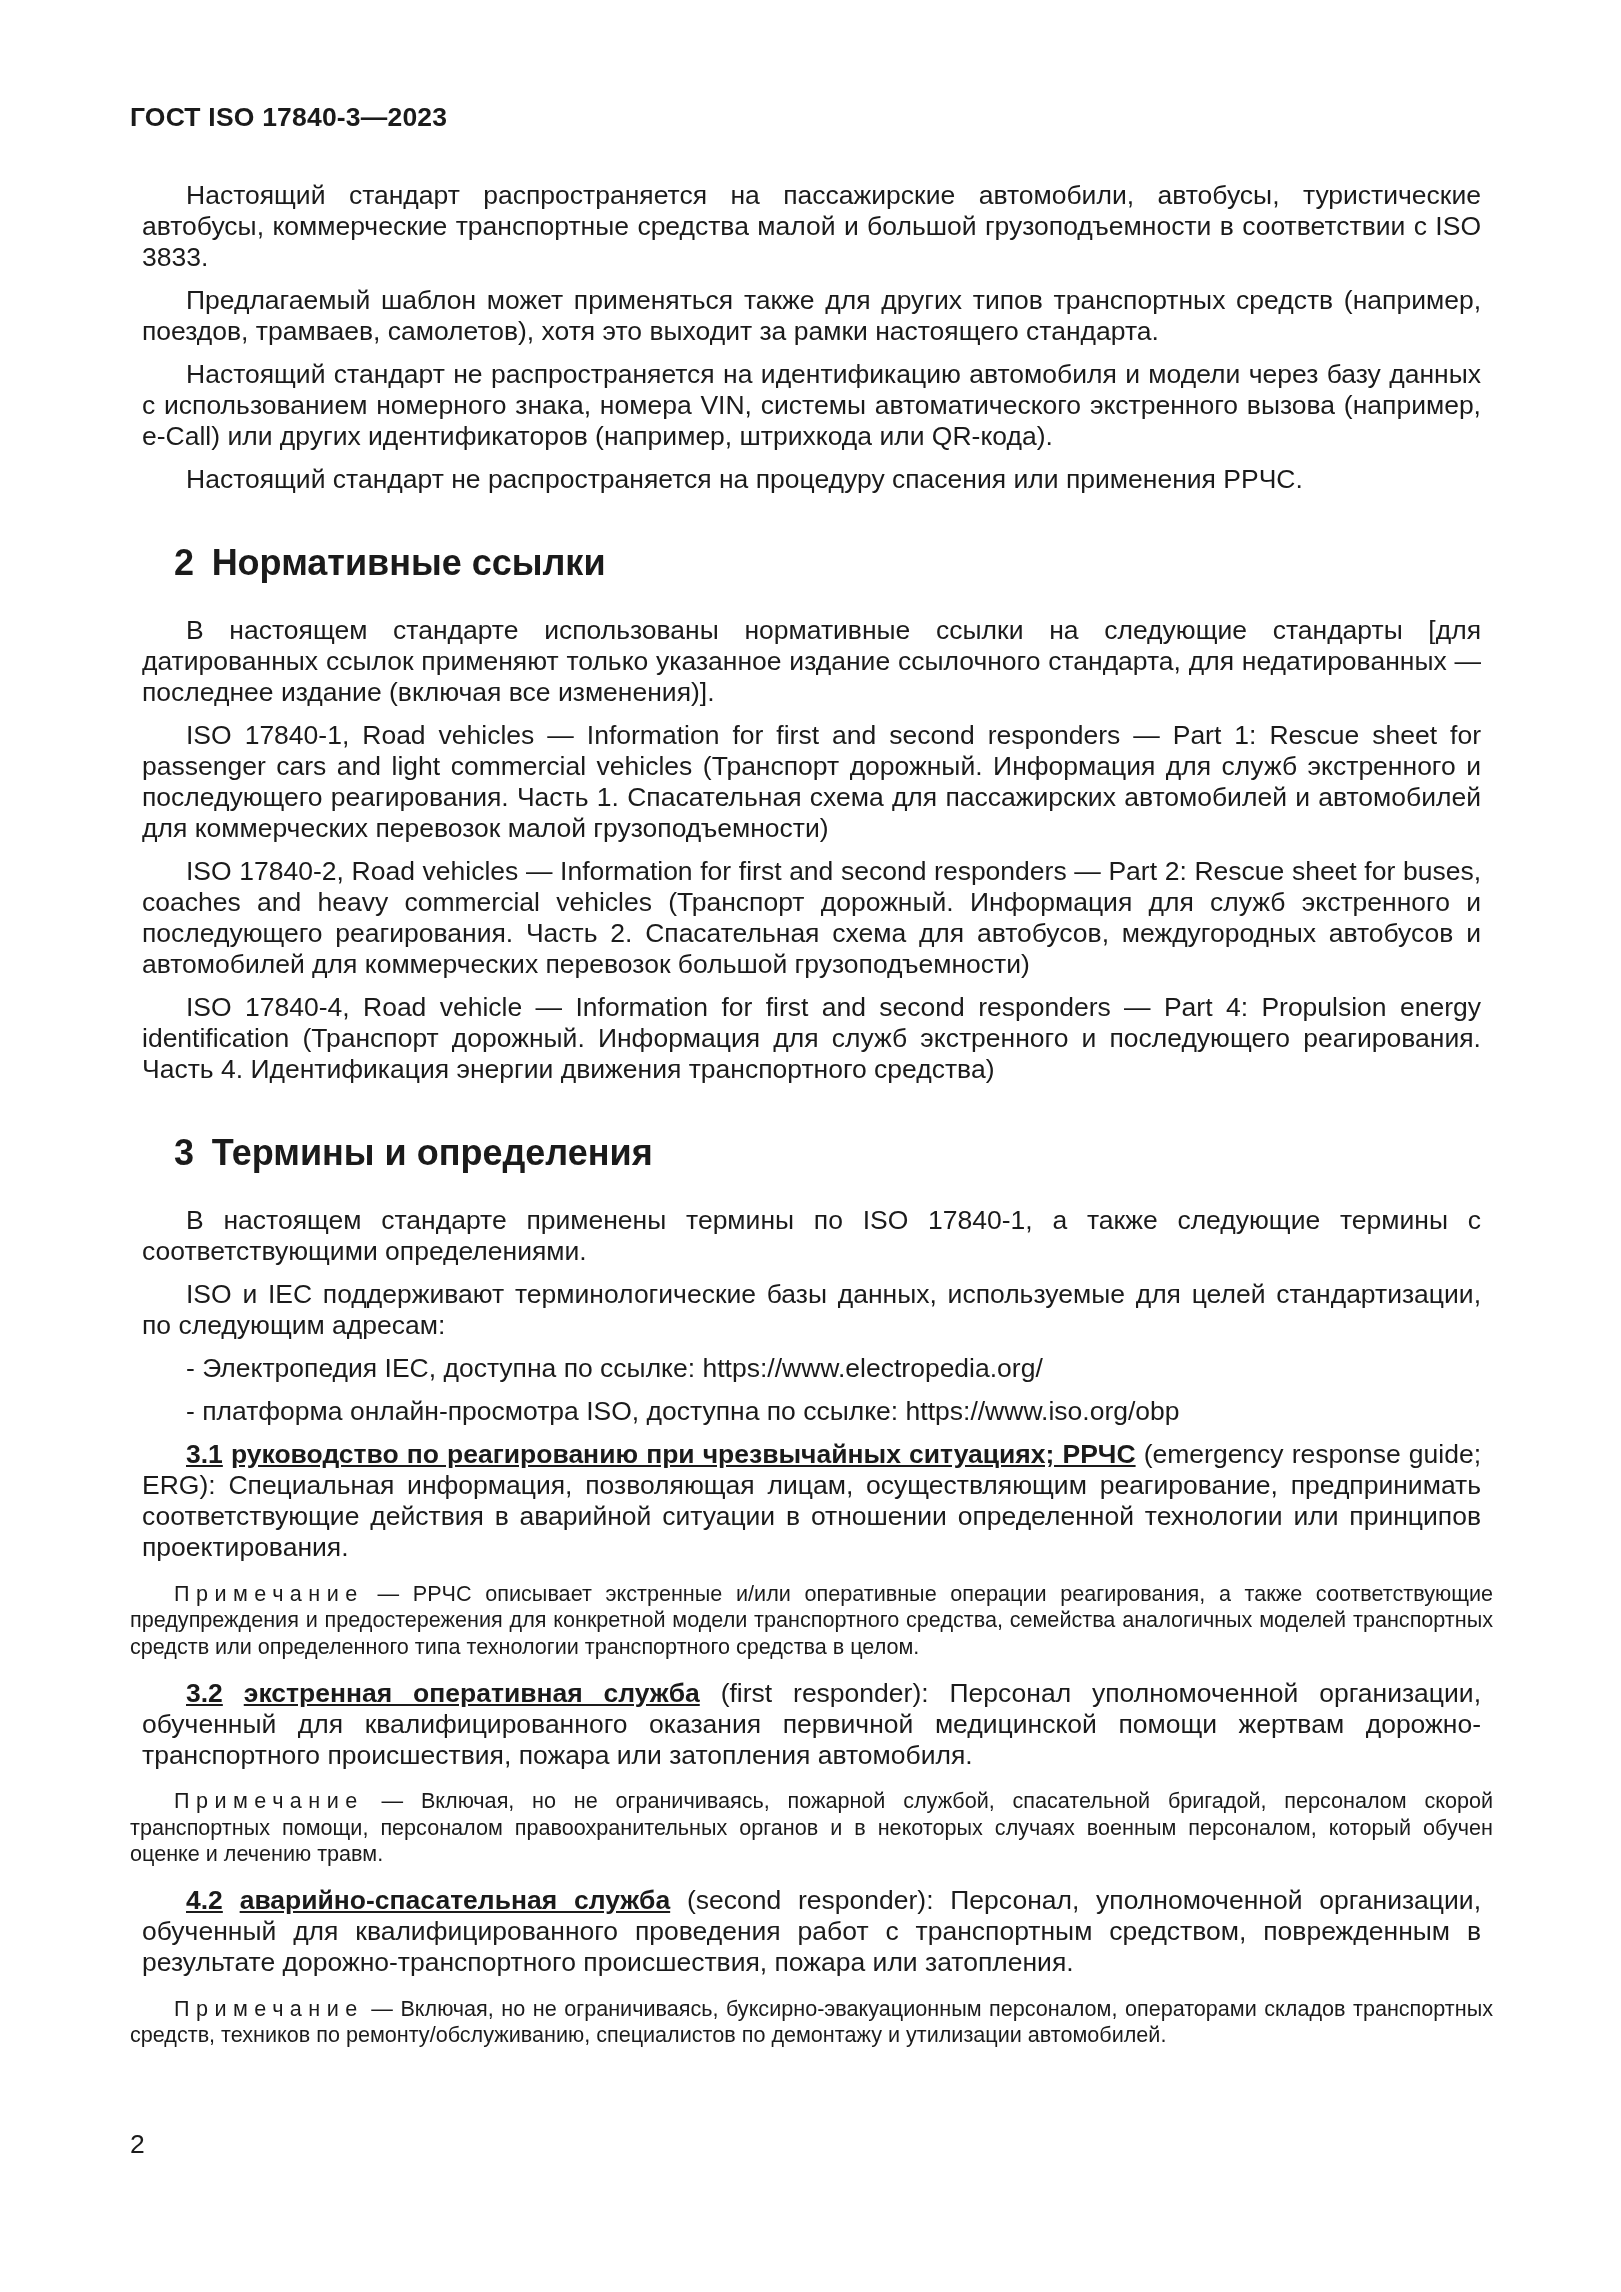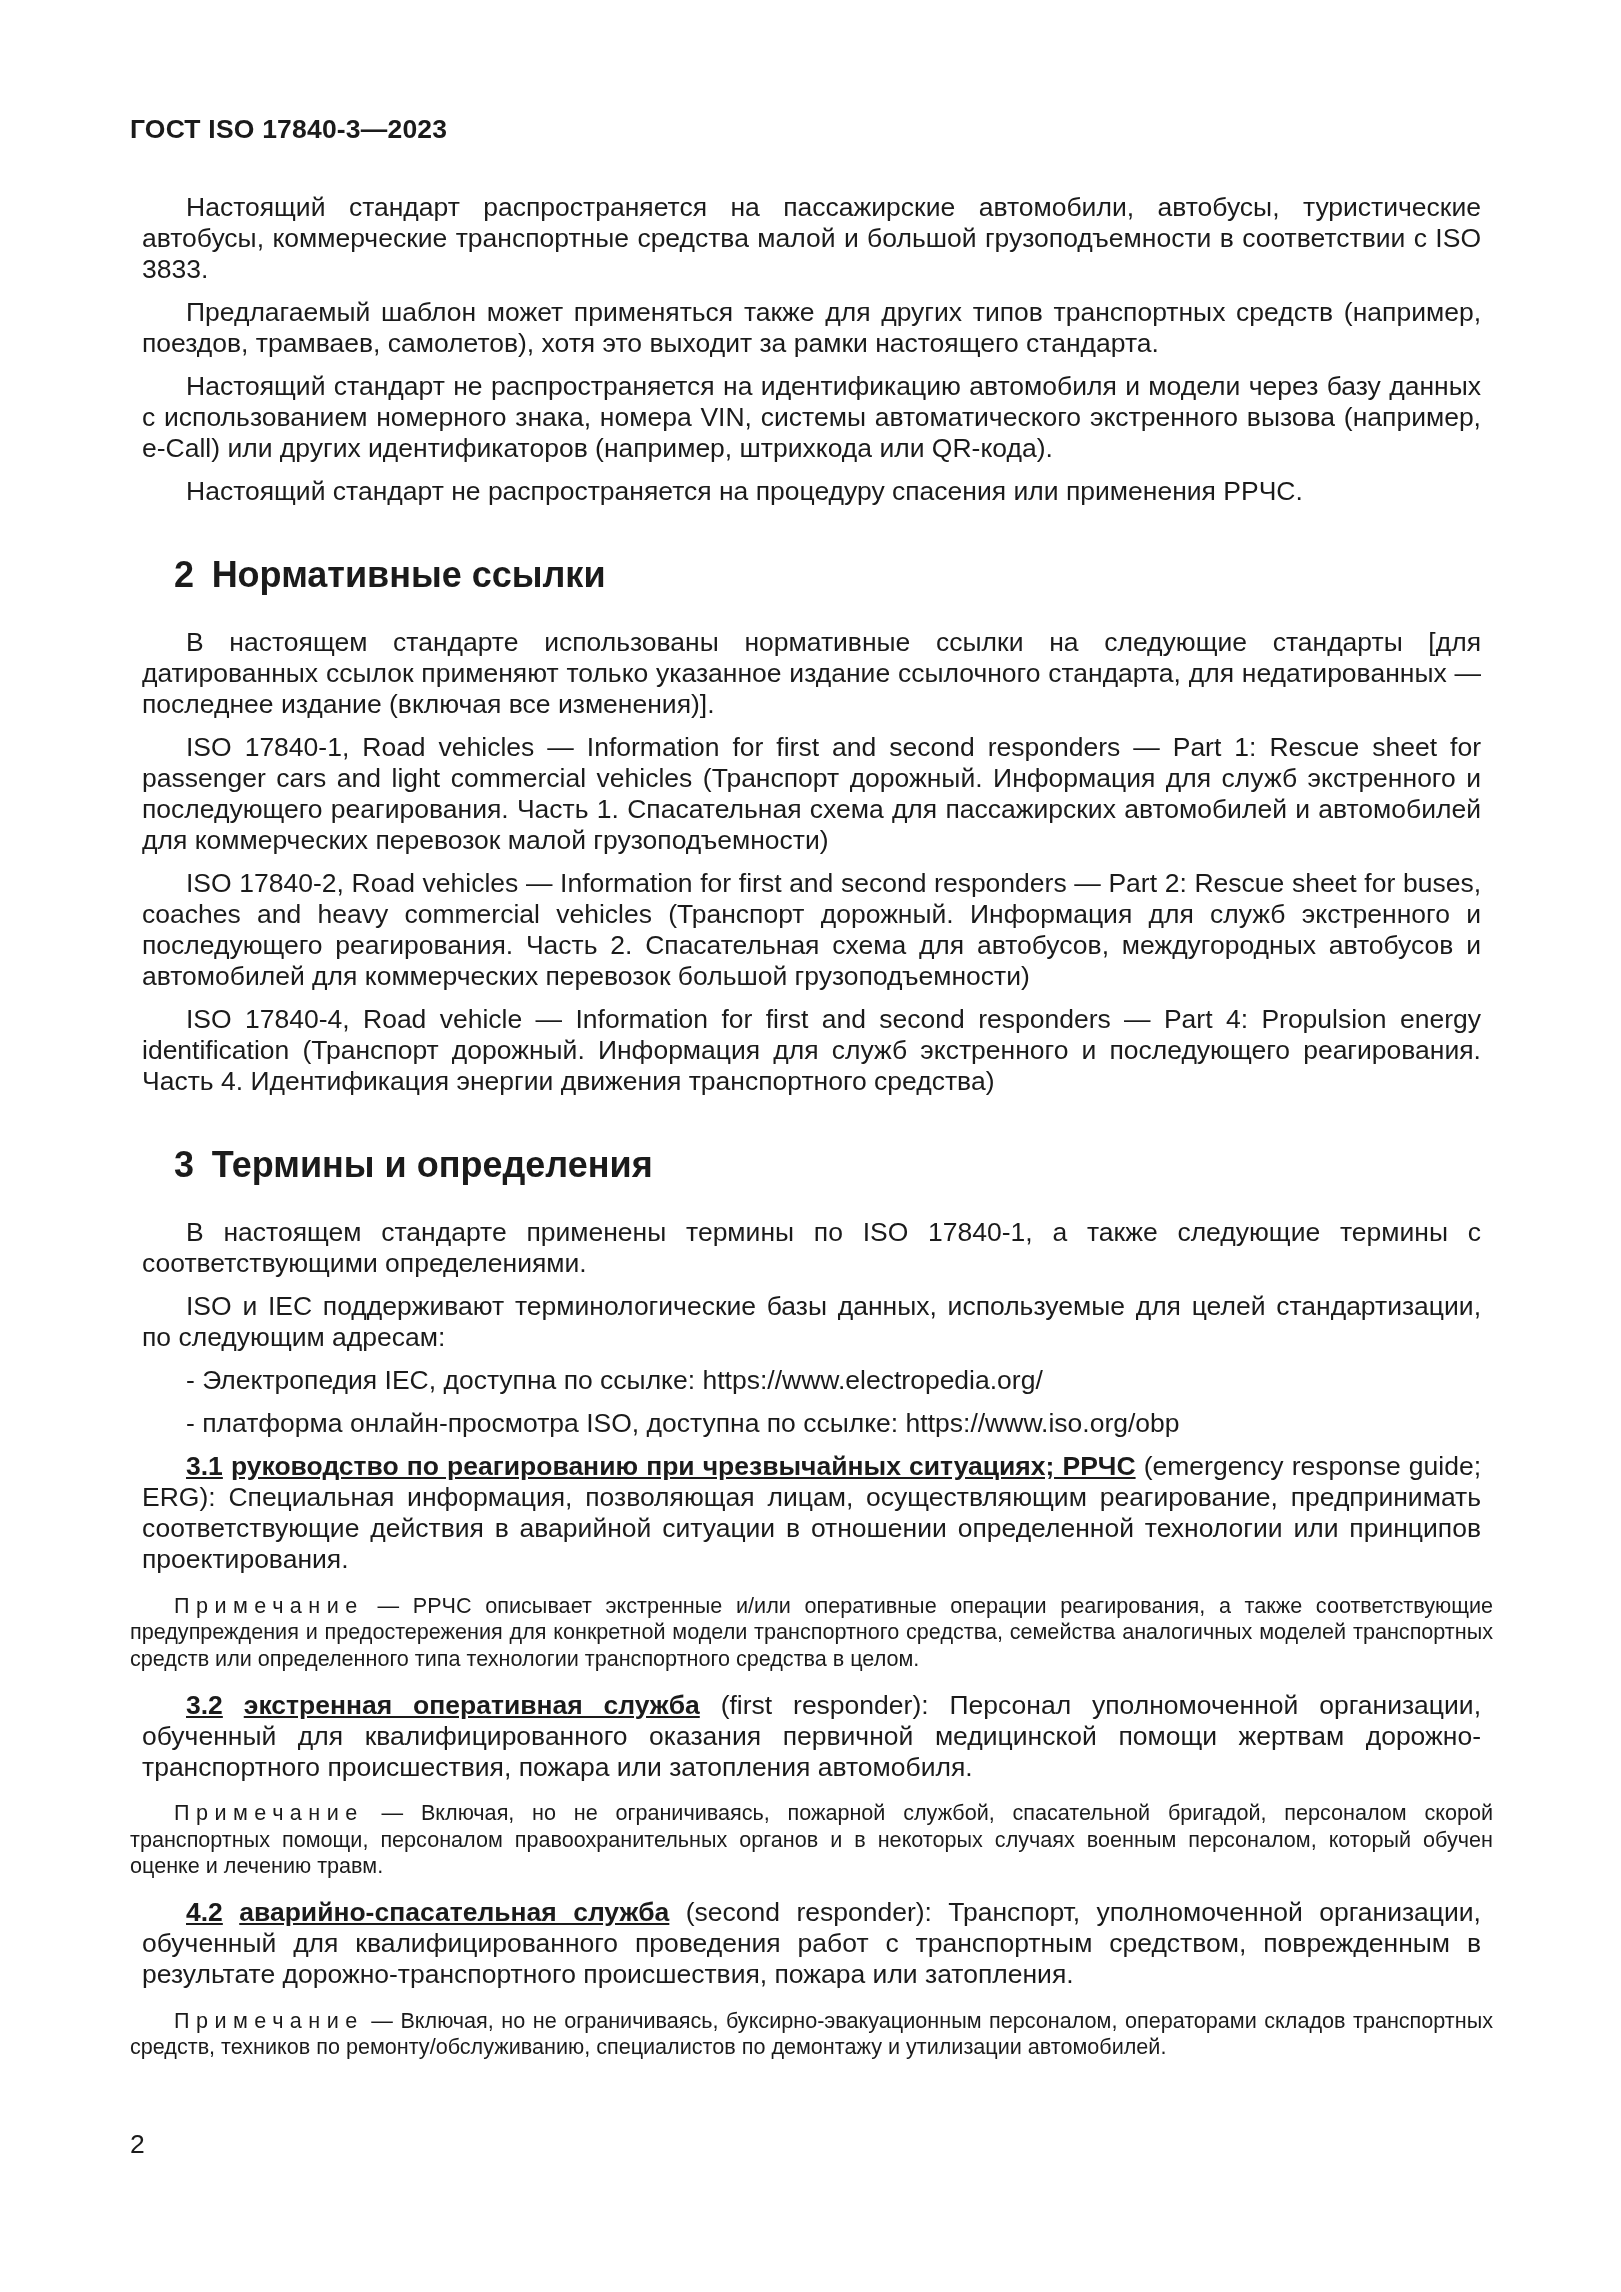--- a/index.html
+++ b/index.html
@@ -16,21 +16,21 @@
   }
   .content {
     position: absolute;
     left: 130px;
     top: 98px;
     width: 1363px;
   }
   .running-header {
     font-size: 26.5px;
     font-weight: 700;
-    margin: 16px 0 47px 0;
+    margin: 4px 0 47px 0;
     letter-spacing: 0.2px;
   }
   p.body {
     font-size: 26.5px;
     line-height: 31px;
     margin: 12px;
     text-align: justify;
     text-indent: 44px;
   }
   h2.section-heading {
@@ -102,21 +102,21 @@
 
     <p class="body"><b class="term-num">3.2</b>
       <b class="term-name">экстренная оперативная служба</b>
       <span>(first responder): Персонал уполномоченной организации, обученный для квалифицированного оказания первичной медицинской помощи жертвам дорожно-транспортного происшествия, пожара или затопления автомобиля.</span></p>
 
     <p class="note"><span class="note-label">Примечание</span>
       <span>— Включая, но не ограничиваясь, пожарной службой, спасательной бригадой, персоналом скорой транспортных помощи, персоналом правоохранительных органов и в некоторых случаях военным персоналом, который обучен оценке и лечению травм.</span></p>
 
     <p class="body"><b class="term-num">4.2</b>
       <b class="term-name">аварийно-спасательная служба</b>
-      <span>(second responder): Транспорт, уполномоченной организации, обученный для квалифицированного проведения работ с транспортным средством, поврежденным в результате дорожно-транспортного происшествия, пожара или затопления.</span></p>
+      <span>(second responder): Персонал, уполномоченной организации, обученный для квалифицированного проведения работ с транспортным средством, поврежденным в результате дорожно-транспортного происшествия, пожара или затопления.</span></p>
 
     <p class="note"><span class="note-label">Примечание</span>
       <span>— Включая, но не ограничиваясь, буксирно-эвакуационным персоналом, операторами складов транспортных средств, техников по ремонту/обслуживанию, специалистов по демонтажу и утилизации автомобилей.</span></p>
 
   </div>
 
   <div class="page-number">2</div>
 </div>
 
 

